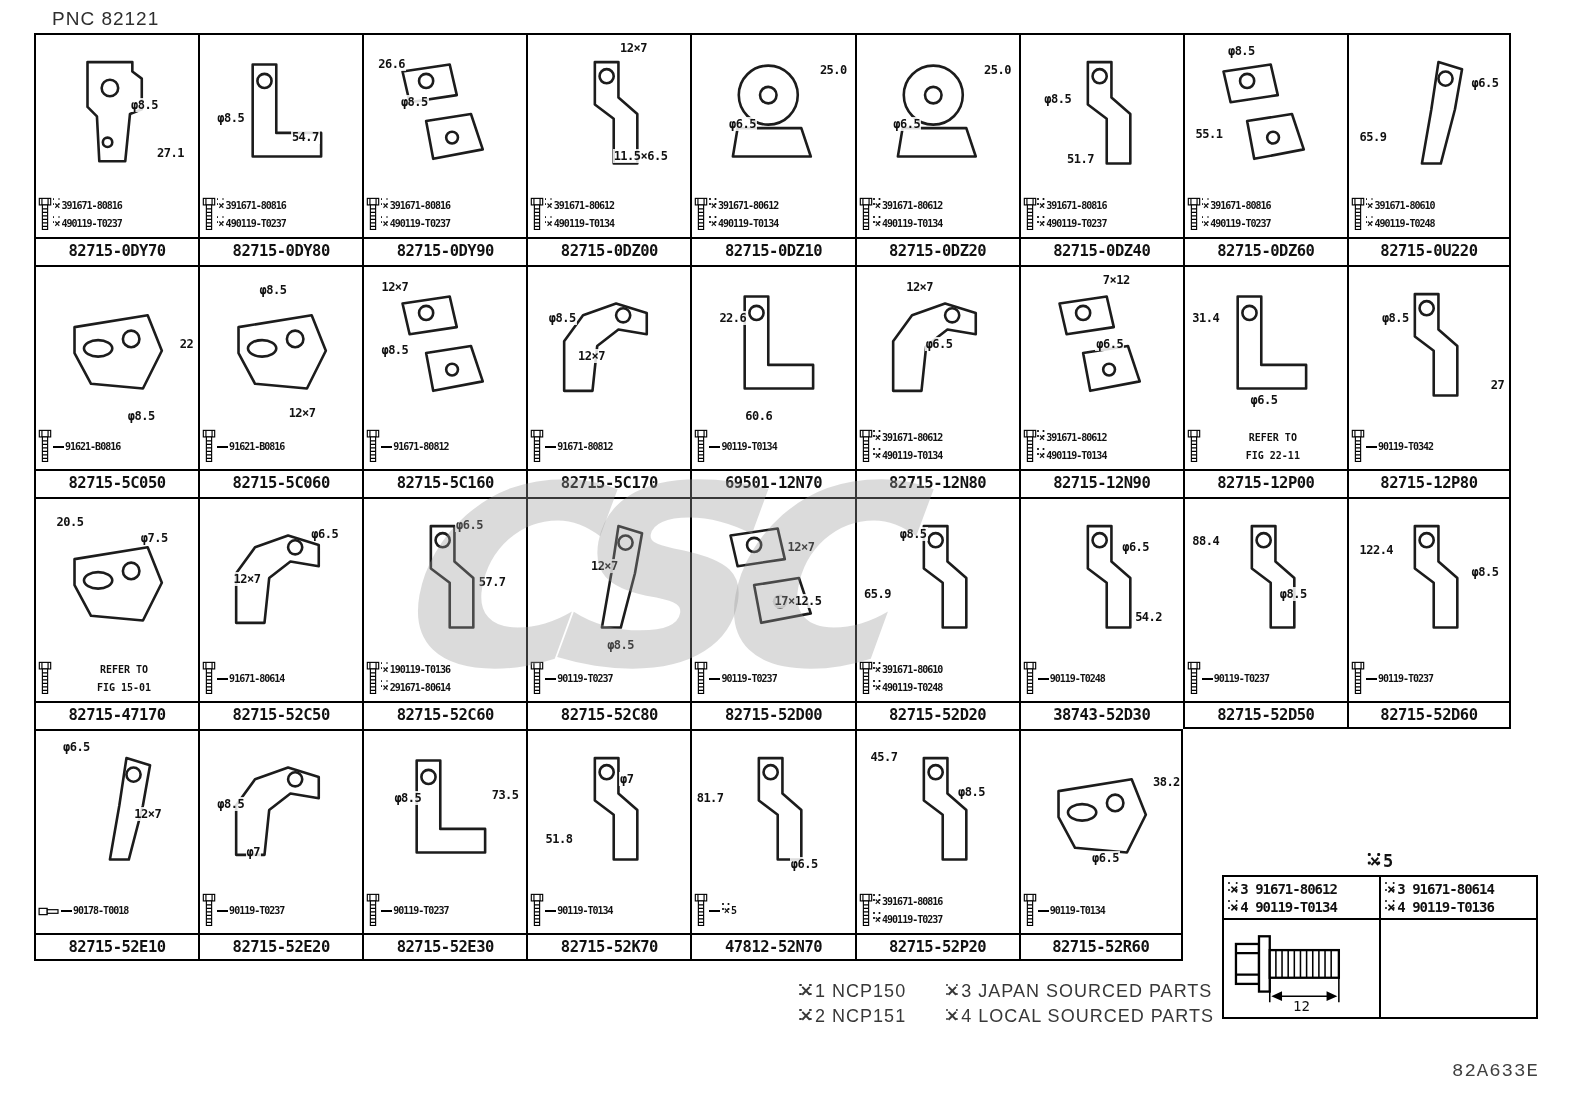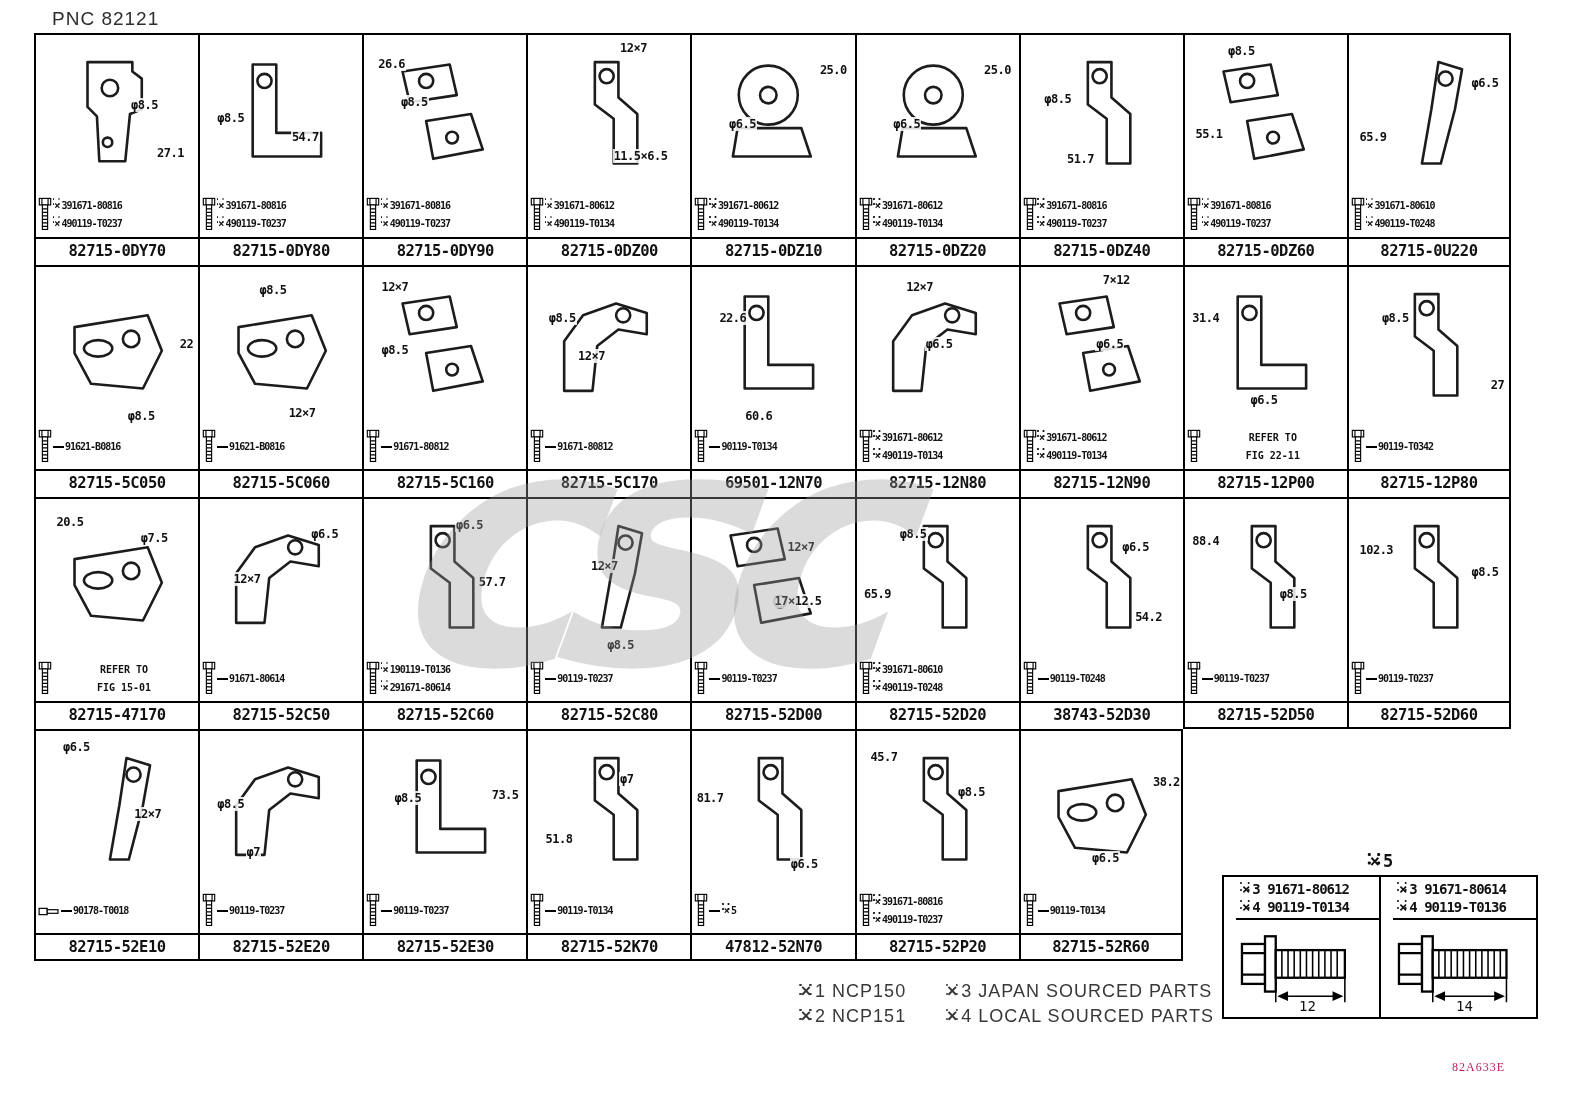--- a/index.html
+++ b/index.html
@@ -1,21 +1,21 @@
 <!DOCTYPE html>
 <html><head>
 <meta charset="utf-8">
 <style>
   html,body{margin:0;padding:0;background:#fff;}
   .sheet{position:relative;width:1592px;height:1099px;background:#fff;overflow:hidden;
          font-family:"DejaVu Sans Mono",monospace;color:#111;}
   .pnc{position:absolute;left:52px;top:8px;font-family:"Liberation Sans",sans-serif;
        font-size:19px;color:#2e2e2e;letter-spacing:1px;}
-  .doccode{position:absolute;left:1452px;top:1060px;font-family:Liberation Serif, serif;
-       font-size:12px;color:#be185d;letter-spacing:1px;}
+  .doccode{position:absolute;left:1452px;top:1060px;font-family:Liberation Mono, monospace;
+       font-size:19px;color:#404040;letter-spacing:1px;}
 
   
   .grid{position:absolute;left:34px;top:33px;width:1477px;display:grid;
         grid-template-columns:repeat(9,1fr);grid-auto-rows:232px;background:transparent;}
   .cell{border-left:2px solid #000;border-top:2px solid #000;display:flex;flex-direction:column;
         background:#fff;min-width:0;}
   .cell.bR{border-right:2px solid #000;}
   .cell.bB{border-bottom:2px solid #000;}
   .draw{position:relative;height:158px;flex:0 0 158px;overflow:hidden;}
   .shape{position:absolute;left:50%;top:50%;transform:translate(-50%,-50%);width:118px;height:142px;}
@@ -40,21 +40,21 @@
   
   .legend{position:absolute;left:798px;top:981px;display:grid;grid-template-columns:auto auto;
           column-gap:38px;row-gap:4px;font-family:"Liberation Sans",sans-serif;font-size:18px;
           color:#383838;letter-spacing:1px;white-space:nowrap;z-index:8;}
 
   
   .ibox{position:absolute;left:1222px;top:875px;width:312px;height:140px;border:2px solid #000;
         background:#fff;z-index:10;display:flex;}
   .ib-title{position:absolute;left:50%;top:-26px;transform:translateX(-50%);font-size:17px;
         font-weight:bold;}
-  .ib-cell{width:50%;display:flex;flex-direction:column;min-width:0;padding-left:12px;}
+  .ib-cell{width:50%;display:flex;flex-direction:column;min-width:0;}
   .ib-cell + .ib-cell{border-left:2px solid #000;}
   .ib-head{border-bottom:2px solid #000;padding:3px 3px 2px 3px;}
   .ib-line{font-size:14px;font-weight:bold;letter-spacing:-1px;line-height:18px;white-space:nowrap;}
   .ib-draw{flex:1;display:flex;flex-direction:column;align-items:center;justify-content:center;}
   .ib-dim{font-size:14px;font-weight:normal;margin-top:-16px;}
 
   
   .watermark{position:absolute;left:412px;top:398px;width:770px;height:340px;z-index:6;
         pointer-events:none;overflow:hidden;font-family:"DejaVu Sans",sans-serif;font-weight:bold;
         font-style:italic;font-size:330px;line-height:305px;color:rgba(155,155,155,0.36);
@@ -826,21 +826,21 @@
     </div>
     <div class="pn rm">82715-52D50</div>
   </div>
 
   <div class="cell bR bB">
     <div class="draw">
       <svg class="shape" viewBox="0 0 100 100" preserveAspectRatio="xMidYMid meet">
             <path d="M38,6 h20 v30 l16,14 v42 h-20 v-38 l-16,-12 z"></path>
             <circle cx="48" cy="18" r="6"></circle>
           </svg>
-    <span class="dim" style="left: 6%; top: 28%;">102.3</span>
+    <span class="dim" style="left: 6%; top: 28%;">122.4</span>
           <span class="dim" style="left: 76%; top: 42%;">φ8.5</span>
         </div>
     <div class="fast">
       <span class="ficon">
             <svg viewBox="0 0 16 40" width="14" height="36">
               <g fill="#fff" stroke="#000" stroke-width="1.3">
                 <rect x="1.5" y="1" width="13" height="7.5"></rect>
                 <path d="M4.5,1v7.5M11.5,1v7.5" fill="none"></path>
                 <rect x="5" y="8.5" width="6" height="28"></rect>
                 <path d="M5,13h6M5,17h6M5,21h6M5,25h6M5,29h6M5,33h6" fill="none"></path>
@@ -1084,34 +1084,17 @@
             </svg>
         </span>
         <div class="ib-dim">12</div>
       </div>
     </div>
     <div class="ib-cell">
       <div class="ib-head">
         <div class="ib-line rm"><span class="refmark">×</span>3 91671-80614</div>
         <div class="ib-line rm"><span class="refmark">×</span>4 90119-T0136</div>
       </div>
-      <div class="ib-draw">
-        <span>
-          <svg viewBox="0 0 96 56" width="150" height="86">
-              <g fill="#fff" stroke="#000" stroke-width="1.5">
-            <rect x="5" y="13" width="15" height="26"></rect>
-                <path d="M5,19h15M5,33h15" fill="none"></path>
-            <rect x="20" y="8" width="7" height="36"></rect>
-                <rect x="27" y="17" width="48" height="18"></rect>
-            <path d="M31,17v18M35,17v18M39,17v18M43,17v18M47,17v18M51,17v18M55,17v18M59,17v18M63,17v18M67,17v18M71,17v18" fill="none" stroke-width="1"></path>
-            <path d="M27,35v16M75,35v16" fill="none" stroke-width="1"></path>
-                <path d="M31,47h40" fill="none" stroke-width="1"></path>
-            <path d="M28,47l7,-3.2v6.4z M74,47l-7,-3.2v6.4z" fill="#000" stroke="none"></path>
-          </g>
-            </svg>
-        </span>
-        <div class="ib-dim">14</div>
-      </div>
     </div>
   </div>
 
   <div class="doccode">82A633E</div>
 </div>
 
 </body></html>

